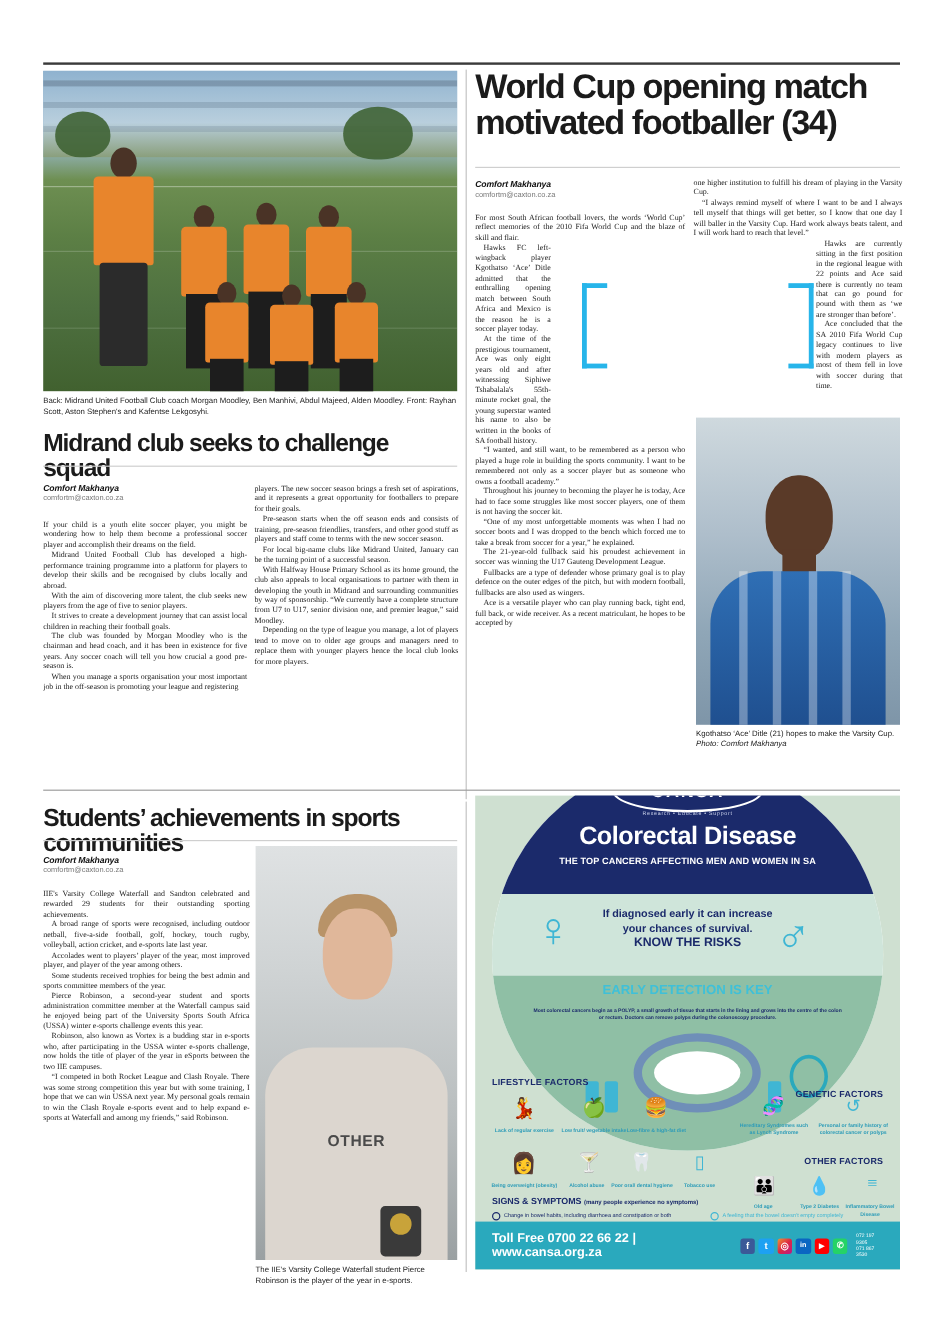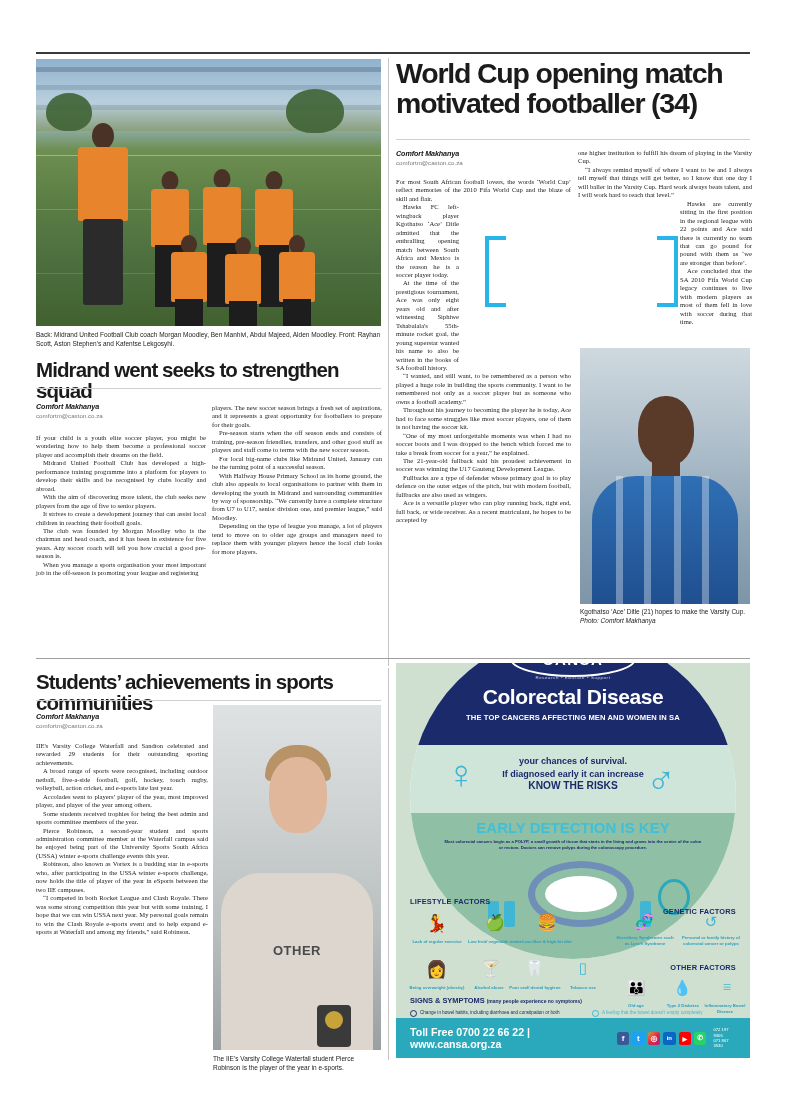--- a/index.html
+++ b/index.html
@@ -83,21 +83,21 @@
   .cansa-sub{position:absolute;left:0;top:42px;width:100%;text-align:center;color:#cfd6ee;
      font-family:"Liberation Sans",sans-serif;font-size:4.4px;letter-spacing:.6px;}
   .ad-title{position:absolute;left:0;top:52px;width:100%;text-align:center;color:#fff;
      font-family:"Liberation Sans",sans-serif;font-weight:bold;font-size:21px;letter-spacing:-0.4px;}
   .ad-sub{position:absolute;left:0;top:80px;width:100%;text-align:center;color:#fff;
      font-family:"Liberation Sans",sans-serif;font-weight:bold;font-size:7.6px;letter-spacing:.1px;}
   .ad-diag{position:absolute;left:0;top:122px;width:100%;text-align:center;color:#1b2a6b;
      font-family:"Liberation Sans",sans-serif;font-weight:bold;font-size:9px;line-height:12.6px;}
   .ad-diag .know{font-size:10.2px;}
   .ad-early{position:absolute;left:0;top:186px;width:100%;text-align:center;
-     font-family:"Liberation Sans",sans-serif;font-weight:bold;font-size:15px;color:#1b2a6b;}
+     font-family:"Liberation Sans",sans-serif;font-weight:bold;font-size:11px;color:#1b2a6b;}
   .ad-early span{color:#3fc0d8;}
   .ad-polyp{position:absolute;left:34px;top:206px;width:258px;text-align:center;color:#1b2a6b;
      font-family:"Liberation Sans",sans-serif;font-weight:bold;font-size:4.2px;line-height:6.2px;}
   .sym-f,.sym-m{position:absolute;color:#3fb6d4;}
   .ad-colon{position:absolute;left:118px;top:228px;width:92px;height:52px;border:7px solid #6f8fb8;border-radius:50%;}
   .ad-colon-in{position:absolute;left:10px;top:8px;width:72px;height:36px;background:#fff;border-radius:50%;}
   .leg{position:absolute;width:11px;height:26px;background:#3fb6d4;border-radius:2px;}
 
   .fact-h{position:absolute;font-family:"Liberation Sans",sans-serif;font-weight:bold;font-size:7.4px;color:#1b2a6b;letter-spacing:.2px;}
   .fact-l{position:absolute;font-family:"Liberation Sans",sans-serif;font-weight:bold;font-size:4.3px;
@@ -166,21 +166,21 @@
     </div>
     <div class="kid" style="left:240px;top:176px;width:42px;height:96px">
       <div class="head" style="top:0;width:16px;height:19px"></div>
       <div class="body" style="top:17px;width:36px;height:50px"></div>
       <div class="legs" style="top:64px;width:28px;height:30px"></div>
     </div>
   </div>
 
   <div class="caption" style="position:absolute;left:36px;top:331px;width:345px;">Back: Midrand United Football Club coach Morgan Moodley, Ben Manhivi, Abdul Majeed, Alden Moodley. Front: Rayhan Scott, Aston Stephen's and Kafentse Lekgosyhi.</div>
 
-  <div class="headline" style="position:absolute;left:36px;top:360px;width:348px;font-size:20.5px;">Midrand went seeks to strengthen squad</div>
+  <div class="headline" style="position:absolute;left:36px;top:360px;width:348px;font-size:20.5px;">Midrand club seeks to challenge squad</div>
 
   <div class="hrule" style="left:36px;top:388px;width:345px;background:#cfcfcf;"></div>
 
   <div style="position:absolute;left:36px;top:402px;width:170px;">
     <div class="byline">Comfort Makhanya</div>
     <div class="bymail">comfortm@caxton.co.za</div>
   </div>
 
   <div class="col" style="position:absolute;left:36px;top:434px;width:170px;">
     <p class="first">If your child is a youth elite soccer player, you might be wondering how to help them become a professional soccer player and accomplish their dreams on the field.</p>
@@ -286,22 +286,22 @@
       <div class="ad-navy"></div>
       <div class="ad-lightgreen"></div>
       <div class="ad-midgreen"></div>
 
       <div class="cansa-logo">CANSA</div>
       <div class="cansa-sub">Research • Educate • Support</div>
       <div class="ad-title">Colorectal Disease</div>
       <div class="ad-sub">THE TOP CANCERS AFFECTING MEN AND WOMEN IN SA</div>
 
       <div class="ad-diag">
+        <div>If diagnosed early it can increase</div>
         <div>your chances of survival.</div>
-        <div>If diagnosed early it can increase</div>
         <div class="know">KNOW THE RISKS</div>
       </div>
 
       <div class="sym-f" style="left:36px;top:122px;font-size:40px;line-height:40px;">♀</div>
       <div class="sym-m" style="left:236px;top:128px;font-size:40px;line-height:40px;">♂</div>
 
       <div class="ad-early">
         <span>EARLY DETECTION</span>
         <span>IS KEY</span>
       </div>

